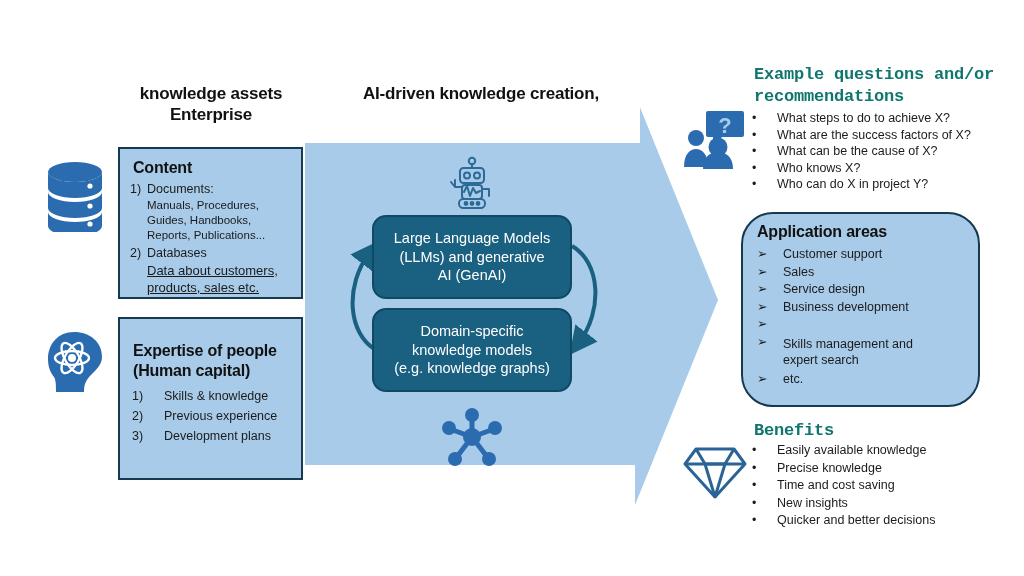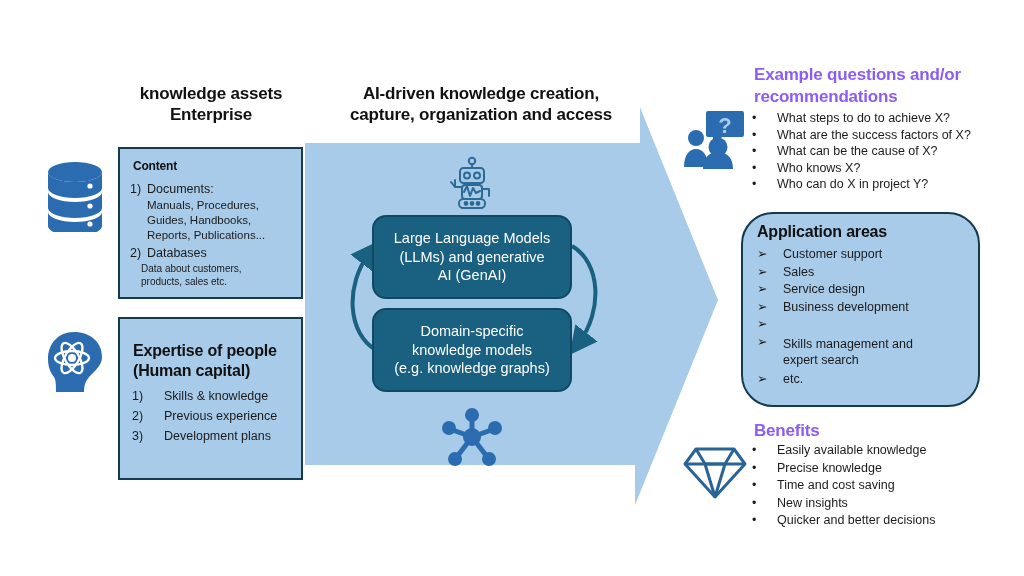--- a/index.html
+++ b/index.html
@@ -47,21 +47,21 @@
     border:2px solid #0F4A63;
     border-radius:14px;
     color:#ffffff;
     display:flex;align-items:center;justify-content:center;
     text-align:center;
     line-height:1.28;
     box-sizing:border-box;
   }
 
   
-  .rtitle{font-weight:bold;color:#8b5cf6;letter-spacing:-0.2px;}
+  .rtitle{font-weight:bold;color:#0f766e;letter-spacing:-0.2px;font-family:Liberation Mono, monospace;}
   .bullets{color:#1b1b1b;}
   .bullets .bi{display:flex;align-items:flex-start;}
   .bullets .bul{flex:0 0 auto;text-align:left;}
   .bullets .btx{flex:1 1 auto;}
 </style>
 </head>
 <body>
 
 <div id="stage">
 
@@ -70,21 +70,20 @@
   </svg>
 
   <div class="abs hdr" style="left:104px;top:84px;width:214px;font-size:17px;">
     <div>knowledge assets</div>
     <div>Enterprise</div>
   </div>
 
   <div class="abs" style="left:322px;top:74px;width:318px;height:69px;background:#ffffff;"></div>
   <div class="abs hdr" style="left:322px;top:84px;width:318px;font-size:17px;">
     <div>AI-driven knowledge creation,</div>
-    <div>capture, organization and access</div>
   </div>
 
   <svg class="abs" style="left:44px;top:160px;width:62px;height:72px;" viewBox="0 0 62 72">
     <g fill="#2B6CB0">
       <ellipse cx="31" cy="12" rx="27" ry="10"></ellipse>
       <path d="M4 12 v16 a27 10 0 0 0 54 0 v-16 a27 10 0 0 1 -54 0 z"></path>
       <path d="M4 32 v16 a27 10 0 0 0 54 0 v-16 a27 10 0 0 1 -54 0 z"></path>
       <path d="M4 52 v14 a27 10 0 0 0 54 0 v-14 a27 10 0 0 1 -54 0 z"></path>
     </g>
     <g fill="#ffffff">
@@ -98,37 +97,37 @@
     <path d="M30 2 C14 2 4 14 4 29 C4 38 7 43 10 47 C12 50 12 56 12 62 L40 62 C40 54 42 50 47 45 C53 39 58 34 58 27 C58 12 46 2 30 2 Z" fill="#2B6CB0"></path>
     <g stroke="#ffffff" stroke-width="2.4" fill="none">
       <ellipse cx="28" cy="28" rx="17" ry="7"></ellipse>
       <ellipse cx="28" cy="28" rx="17" ry="7" transform="rotate(60 28 28)"></ellipse>
       <ellipse cx="28" cy="28" rx="17" ry="7" transform="rotate(120 28 28)"></ellipse>
     </g>
     <circle cx="28" cy="28" r="4" fill="#ffffff"></circle>
   </svg>
 
   <div class="lightbox" style="left:118px;top:147px;width:185px;height:152px;">
-    <div class="abs boxtitle" style="left:13px;top:10px;font-size:12px;">Content</div>
+    <div class="abs boxtitle" style="left:13px;top:10px;font-size:16px;">Content</div>
 
     <div class="abs lst row" style="left:10px;top:33px;width:172px;font-size:12.5px;">
       <span class="mk" style="width:17px;">1)</span>
       <span>Documents:</span>
     </div>
     <div class="abs sub" style="left:27px;top:49px;width:160px;font-size:11.5px;line-height:1.32;">
       <div>Manuals, Procedures,</div>
       <div>Guides, Handbooks,</div>
       <div>Reports, Publications...</div>
     </div>
 
     <div class="abs lst row" style="left:10px;top:97px;width:172px;font-size:12.5px;">
       <span class="mk" style="width:17px;">2)</span>
       <span>Databases</span>
     </div>
-    <div class="abs sub" style="left:21px;top:113px;width:160px;font-size:10px;line-height:1.32;">
+    <div class="abs sub" style="left:27px;top:113px;width:160px;font-size:13px;line-height:1.32;text-decoration:underline;">
       <div>Data about customers,</div>
       <div>products, sales etc.</div>
     </div>
   </div>
 
   <div class="lightbox" style="left:118px;top:317px;width:185px;height:163px;">
     <div class="abs boxtitle" style="left:13px;top:22px;width:165px;font-size:16px;line-height:1.28;">
       <div>Expertise of people</div>
       <div>(Human capital)</div>
     </div>

